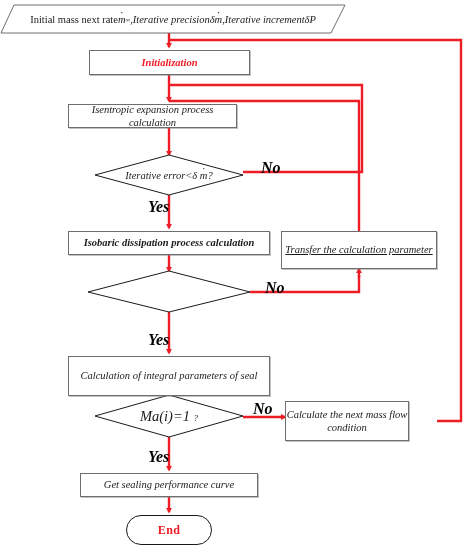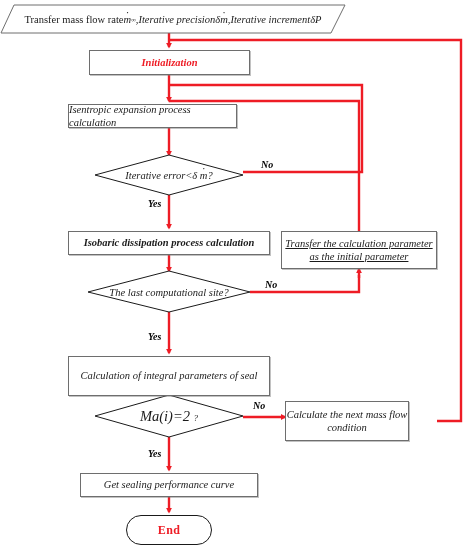--- a/index.html
+++ b/index.html
@@ -23,20 +23,21 @@
     top: 0;
     width: 469px;
     height: 550px;
   }
   .node {
     position: absolute;
     box-sizing: border-box;
     display: flex;
     align-items: center;
     justify-content: center;
+    text-align: center;
     z-index: 3;
   }
   .proc {
     border: 1px solid #6e6e6e;
     background: #ffffff;
     font-style: italic;
     font-size: 10.5px;
     color: #1a1a1a;
     line-height: 1.25;
     box-shadow: 1px 1px 0 rgba(120,120,120,0.45);
@@ -84,21 +85,21 @@
     white-space: nowrap;
     pointer-events: none;
   }
   .diamond-label.big { font-size: 14.5px; }
   .diamond-label .qmark { font-size: 9px; }
   .edge-label {
     position: absolute;
     z-index: 4;
     font-style: italic;
     font-weight: bold;
-    font-size: 10px;
+    font-size: 16px;
     color: #000000;
   }
   sub {
     font-size: 0.62em;
     vertical-align: -0.22em;
   }
   .mdot { position: relative; display: inline-block; }
   .mdot::before {
     content: "\00B7";
     position: absolute;
@@ -157,21 +158,21 @@
       <path d="M14,5 L345,5 L331,33 L1,33 Z" stroke="#6e6e6e"></path>
 
       <path d="M169,155 L243,175 L169,195 L95,175 Z"></path>
       <path d="M169,271 L250,292 L169,312 L88,292 Z"></path>
       <path d="M169,395 L243,416 L169,437 L95,416 Z"></path>
     </g>
   </svg>
 
   <div class="io-para" style="left:1px; top:5px; width:344px; height:28px;">
     <div class="io-text">
-      <span class="rm">Transfer mass flow rate </span>
+      <span class="rm">Initial mass next rate </span>
         <span class="it mdot">m</span>
         <sub>∞</sub>
         <span class="rm"> , </span>
         <span class="it">Iterative precision</span>
         <span class="it">δ </span>
         <span class="it mdot">m</span>
         <span class="it">, </span>
         <span class="it">Iterative increment </span>
         <span class="it">δP</span>
     </div>
@@ -186,35 +187,31 @@
   </div>
 
   <div class="diamond-label" style="left:95px; top:163px; width:148px; height:24px;">
     <span><span>Iterative error&lt;δ </span><span class="mdot">m</span><span>?</span></span>
   </div>
 
   <div class="node proc" style="left:68px; top:231px; width:202px; height:24px;font-weight:bold;">
     <span>Isobaric dissipation process calculation</span>
   </div>
 
-  <div class="diamond-label" style="left:88px; top:280px; width:162px; height:24px;">
-    <span>The last computational site?</span>
-  </div>
 
   <div class="node proc" style="left:281px; top:231px; width:156px; height:38px; flex-direction:column;text-decoration:underline;">
     <span>Transfer the calculation parameter</span>
-    <span>as the initial parameter</span>
   </div>
 
   <div class="node proc" style="left:68px; top:356px; width:202px; height:40px;">
     <span>Calculation of integral parameters of seal</span>
   </div>
 
   <div class="diamond-label big" style="left:95px; top:404px; width:148px; height:24px;">
-    <span><span>Ma(i)=2</span>&nbsp;<span class="qmark">?</span></span>
+    <span><span>Ma(i)=1</span>&nbsp;<span class="qmark">?</span></span>
   </div>
 
   <div class="node proc" style="left:285px; top:401px; width:124px; height:40px; flex-direction:column;">
     <span>Calculate the next mass flow</span>
     <span>condition</span>
   </div>
 
   <div class="node proc" style="left:80px; top:473px; width:178px; height:24px;">
     <span>Get sealing performance curve</span>
   </div>

